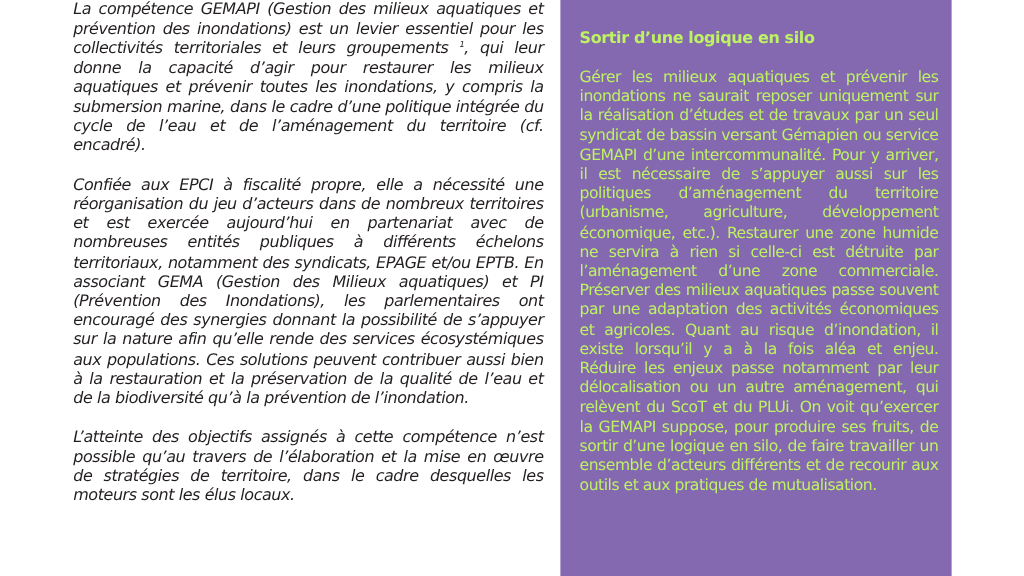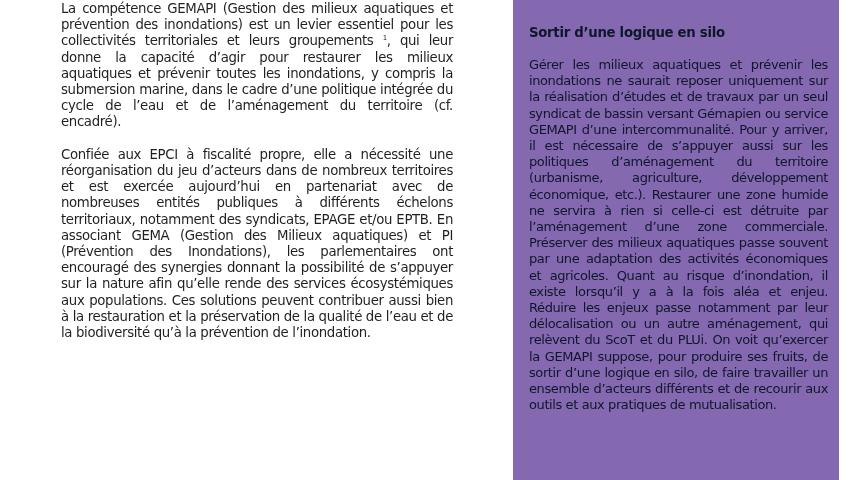--- a/index.html
+++ b/index.html
@@ -21,37 +21,37 @@
       width: 392px;
       color: #231f20;
       font-size: 13.3px;
       line-height: 16.2px;
       text-align: justify;
       letter-spacing: -0.35px;
     }
     .left-col p {
       margin: 0 0 16.2px 0;
       hyphens: manual;
+      font-style: italic;
     }
     .left-col sup {
       font-size: 7px;
       line-height: 0;
       vertical-align: 5px;
     }
     .sidebar-box {
       position: absolute;
       left: 467px;
       top: 0;
       width: 326px;
       height: 480px;
       background: #8468b0;
-      color: #0f172a;
+      color: #bef264;
       box-sizing: border-box;
       padding: 25px 11px 0 16px;
-      margin-left: 46px;
     }
     .sidebar-title {
       font-family: "DejaVu Sans", "Liberation Sans", sans-serif;
       font-weight: bold;
       font-size: 13.3px;
       line-height: 16px;
       margin: 0 0 16px 0;
       letter-spacing: -0.3px;
     }
     .sidebar-body {
@@ -61,18 +61,19 @@
       text-align: justify;
       letter-spacing: -0.4px;
     }
   </style>
 </head>
 <body>
 
 <div class="left-col">
   <p><span>La compétence GEMAPI (Gestion des milieux aquatiques et prévention des inondations) est un levier essentiel pour les collectivités territoriales et leurs groupements </span><sup>1</sup><span>, qui leur donne la capacité d’agir pour restaurer les milieux aquatiques et prévenir toutes les inondations, y compris la submersion marine, dans le cadre d’une politique intégrée du cycle de l’eau et de l’aménagement du territoire (cf. encadré).</span></p>
   <p>Confiée aux EPCI à fiscalité propre, elle a nécessité une réorganisation du jeu d’acteurs dans de nombreux territoires et est exercée aujourd’hui en partenariat avec de nombreuses entités publiques à différents échelons territoriaux, notamment des syndicats, EPAGE et/ou EPTB. En associant GEMA (Gestion des Milieux aquatiques) et PI (Prévention des Inondations), les parlementaires ont encouragé des synergies donnant la possibilité de s’appuyer sur la nature afin qu’elle rende des services écosystémiques aux populations. Ces solutions peuvent contribuer aussi bien à la restauration et la préservation de la qualité de l’eau et de la biodiversité qu’à la prévention de l’inondation.</p>
+  <p>L’atteinte des objectifs assignés à cette compétence n’est possible qu’au travers de l’élaboration et la mise en œuvre de stratégies de territoire, dans le cadre desquelles les moteurs sont les élus locaux.</p>
 </div>
 
 <div class="sidebar-box">
   <h3 class="sidebar-title">Sortir d’une logique en silo</h3>
   <p class="sidebar-body">Gérer les milieux aquatiques et prévenir les inondations ne saurait reposer uni­quement sur la réalisation d’études et de travaux par un seul syndicat de bassin versant Gémapien ou service GEMAPI d’une intercommunalité. Pour y arriver, il est nécessaire de s’appuyer aussi sur les politiques d’aménagement du terri­toire (urbanisme, agriculture, dévelop­pement économique, etc.). Restaurer une zone humide ne servira à rien si celle-ci est détruite par l’aménagement d’une zone commerciale. Préserver des milieux aquatiques passe souvent par une adap­tation des activités économiques et agri­coles.  Quant au risque d’inondation, il existe lorsqu’il y a à la fois aléa et enjeu. Réduire les enjeux passe notamment par leur délocalisation ou un autre aménage­ment, qui relèvent du ScoT et du PLUi. On voit qu’exercer la GEMAPI suppose, pour produire ses fruits, de sortir d’une logique en silo, de faire travailler un ensemble d’acteurs différents et de recourir aux outils et aux pratiques de mutualisation.</p>
 </div>
 
 </body></html>

